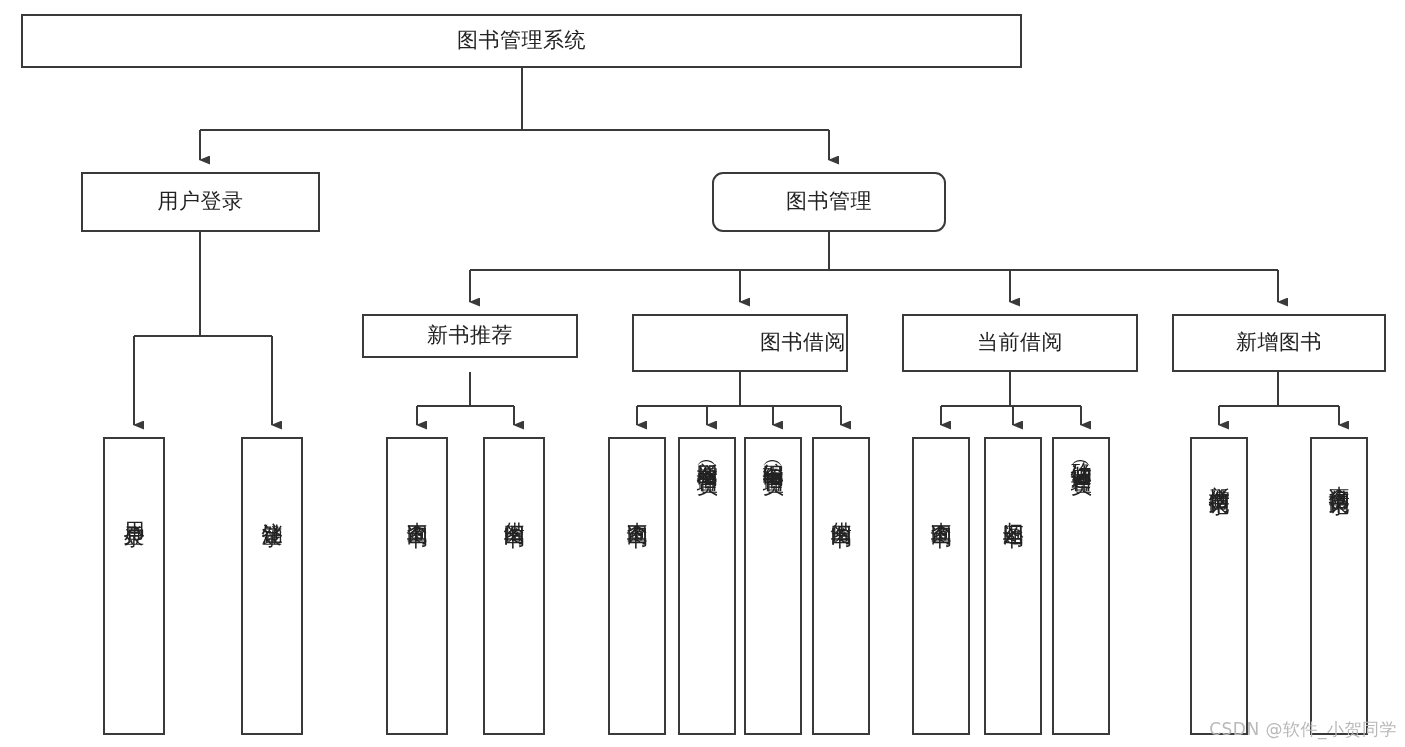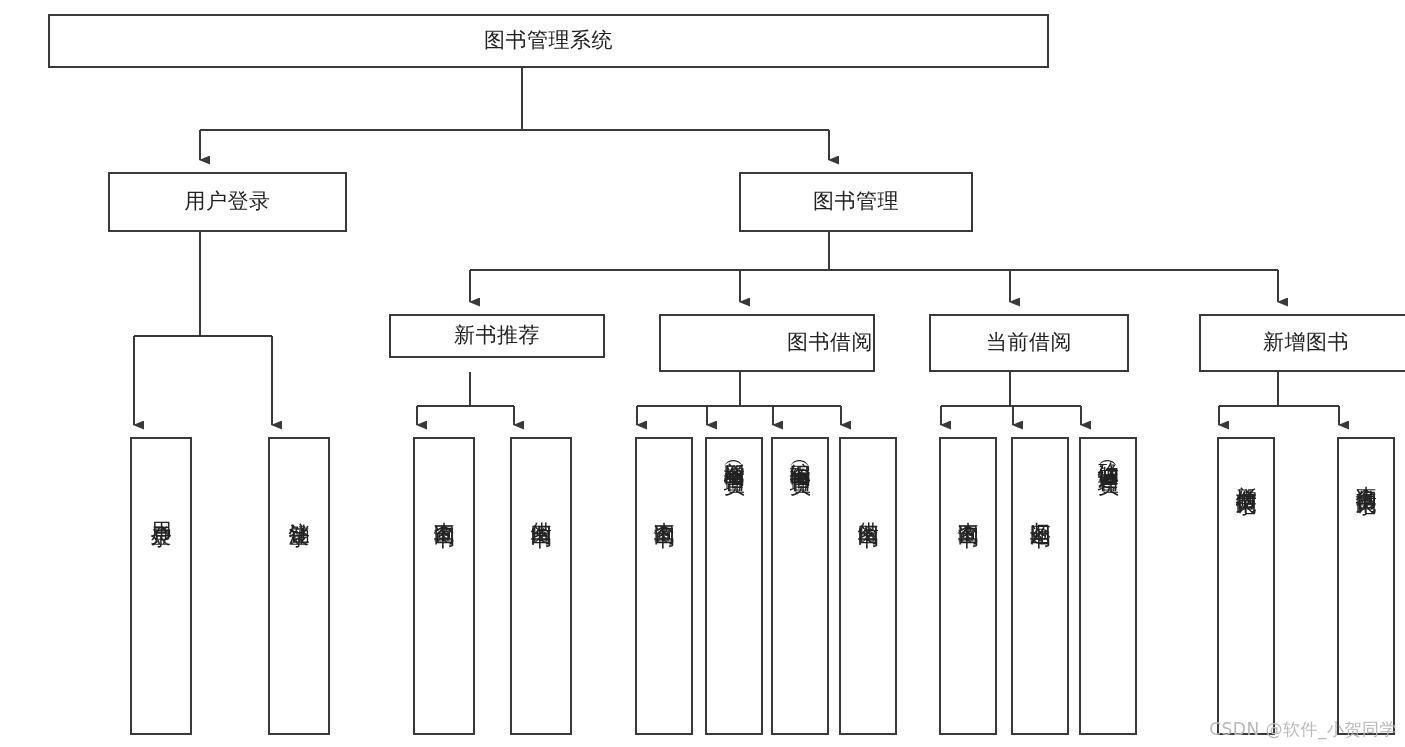--- a/index.html
+++ b/index.html
@@ -27,21 +27,20 @@
   }
   .node-box {
     position: absolute;
     box-sizing: border-box;
     background: #ffffff;
     border: 2px solid #fca5a5;
     display: flex;
     align-items: center;
     justify-content: center;
     overflow: hidden;
-    margin-left: 27px;
   }
   .node-label {
     color: #222222;
     white-space: pre;
     letter-spacing: 0.5px;
   }
   .node-box.horizontal .node-label {
     font-size: 21px;
     line-height: 1.2;
   }
@@ -130,31 +129,31 @@
     </g>
   </svg>
 
   <div class="node-box horizontal" style="left: 21px; top: 14px; width: 1001px; height: 54px; border-color: rgb(58, 58, 58); background: rgb(255, 255, 255);">
     <span class="node-label" style="color: rgb(34, 34, 34);">图书管理系统</span>
   </div>
 
   <div class="node-box horizontal" style="left: 81px; top: 172px; width: 239px; height: 60px; border-color: rgb(58, 58, 58); background: rgb(255, 255, 255);">
     <span class="node-label" style="color: rgb(34, 34, 34);">用户登录</span>
   </div>
-  <div class="node-box horizontal" style="left: 712px; top: 172px; width: 234px; height: 60px; border-color: rgb(58, 58, 58); background: rgb(255, 255, 255);">
+  <div class="node-box horizontal" style="left: 712px; top: 172px; width: 234px; height: 60px; border-color: rgb(58, 58, 58); background: rgb(255, 255, 255); border-radius: 11px;">
     <span class="node-label" style="color: rgb(34, 34, 34);">图书管理</span>
   </div>
 
   <div class="node-box horizontal" style="left: 362px; top: 314px; width: 216px; height: 44px; border-color: rgb(58, 58, 58); background: rgb(255, 255, 255);">
     <span class="node-label" style="color: rgb(34, 34, 34);">新书推荐</span>
   </div>
   <div class="node-box horizontal" style="left: 632px; top: 314px; width: 216px; height: 58px; border-color: rgb(58, 58, 58); background: rgb(255, 255, 255); justify-content: flex-end;">
     <span class="node-label" style="color: rgb(34, 34, 34);">图书借阅</span>
   </div>
-  <div class="node-box horizontal" style="left: 902px; top: 314px; width: 200px; height: 58px; border-color: rgb(58, 58, 58); background: rgb(255, 255, 255);">
+  <div class="node-box horizontal" style="left: 902px; top: 314px; width: 236px; height: 58px; border-color: rgb(58, 58, 58); background: rgb(255, 255, 255);">
     <span class="node-label" style="color: rgb(34, 34, 34);">当前借阅</span>
   </div>
   <div class="node-box horizontal" style="left: 1172px; top: 314px; width: 214px; height: 58px; border-color: rgb(58, 58, 58); background: rgb(255, 255, 255);">
     <span class="node-label" style="color: rgb(34, 34, 34);">新增图书</span>
   </div>
 
   <div class="node-box vertical mid" style="left: 103px; top: 437px; width: 62px; height: 298px; border-color: rgb(58, 58, 58); background: rgb(255, 255, 255);">
     <span class="node-label" style="color: rgb(34, 34, 34);">用户登录</span>
   </div>
   <div class="node-box vertical mid" style="left: 241px; top: 437px; width: 62px; height: 298px; border-color: rgb(58, 58, 58); background: rgb(255, 255, 255);">

